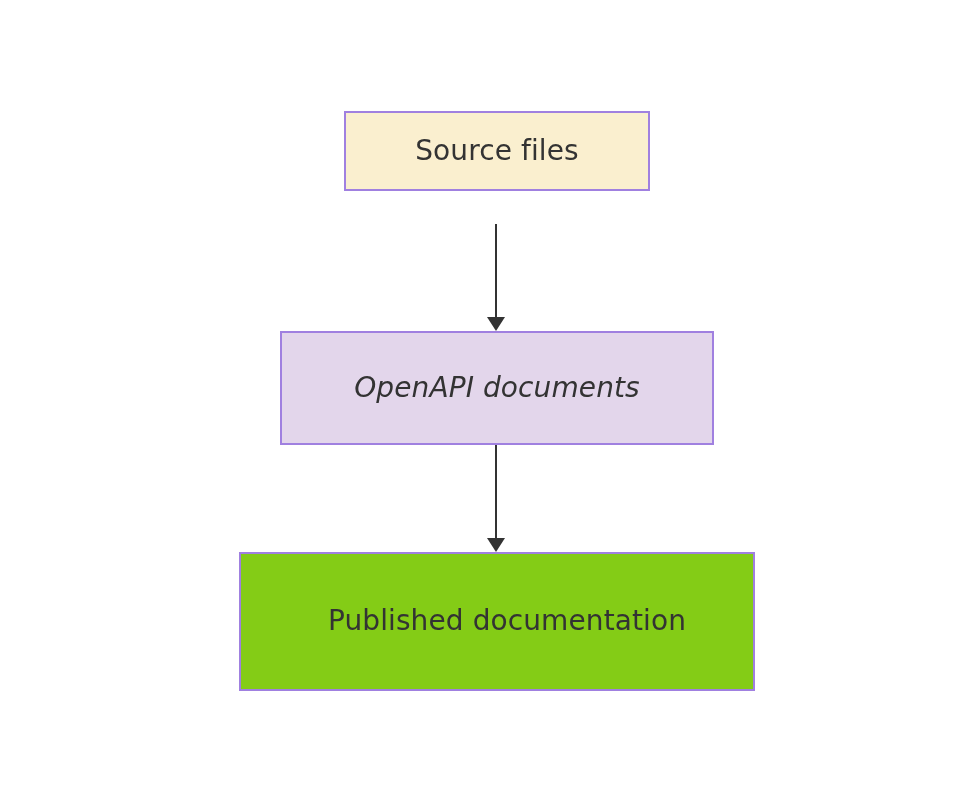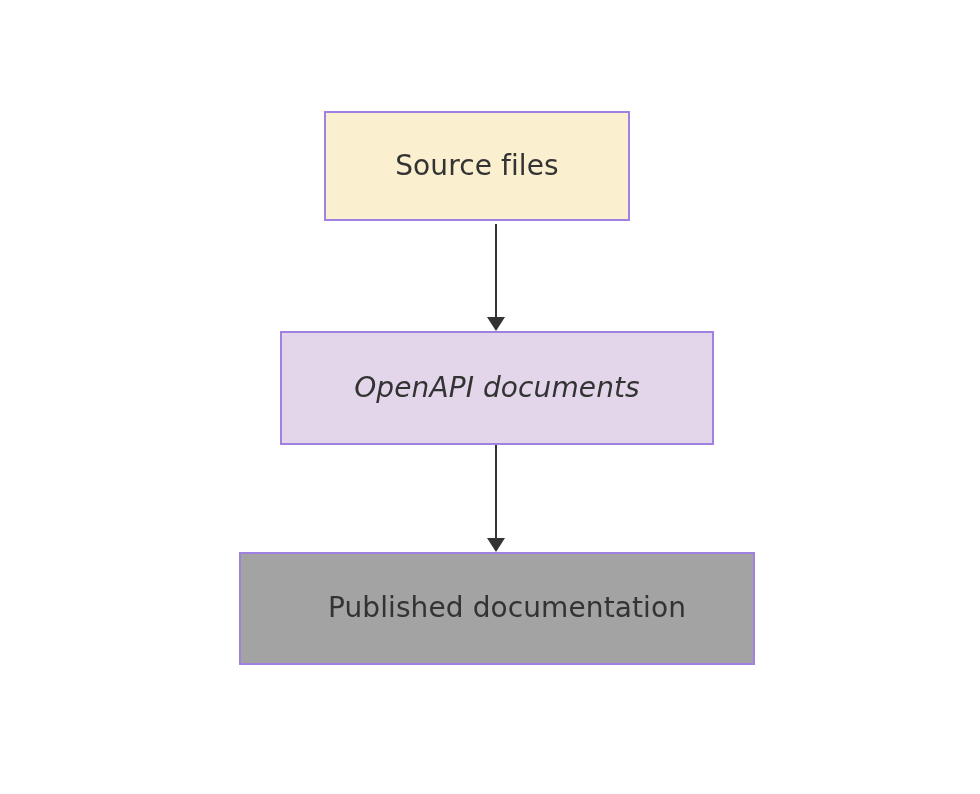--- a/index.html
+++ b/index.html
@@ -31,40 +31,40 @@
   }
   .node-label {
     font-size: 28px;
     line-height: 1.1;
     color: #333333;
     text-align: center;
     white-space: nowrap;
     letter-spacing: 0.1px;
   }
   #node-source-files {
-    left: 324px;
+    left: 344px;
     top: 111px;
     width: 306px;
-    height: 110px;
+    height: 80px;
     background: #faefcf;
   }
   #node-openapi-documents {
     left: 280px;
     top: 331px;
     width: 434px;
     height: 114px;
     background: #e3d6eb;
     font-style: italic;
   }
   #node-published-documentation {
     left: 239px;
     top: 552px;
     width: 516px;
-    height: 113px;
-    background: #a3a3a3;
+    height: 139px;
+    background: #84cc16;
     padding-left: 20px;
   }
   .edge-svg {
     position: absolute;
     left: 0;
     top: 0;
     width: 980px;
     height: 794px;
     overflow: visible;
     pointer-events: none;

